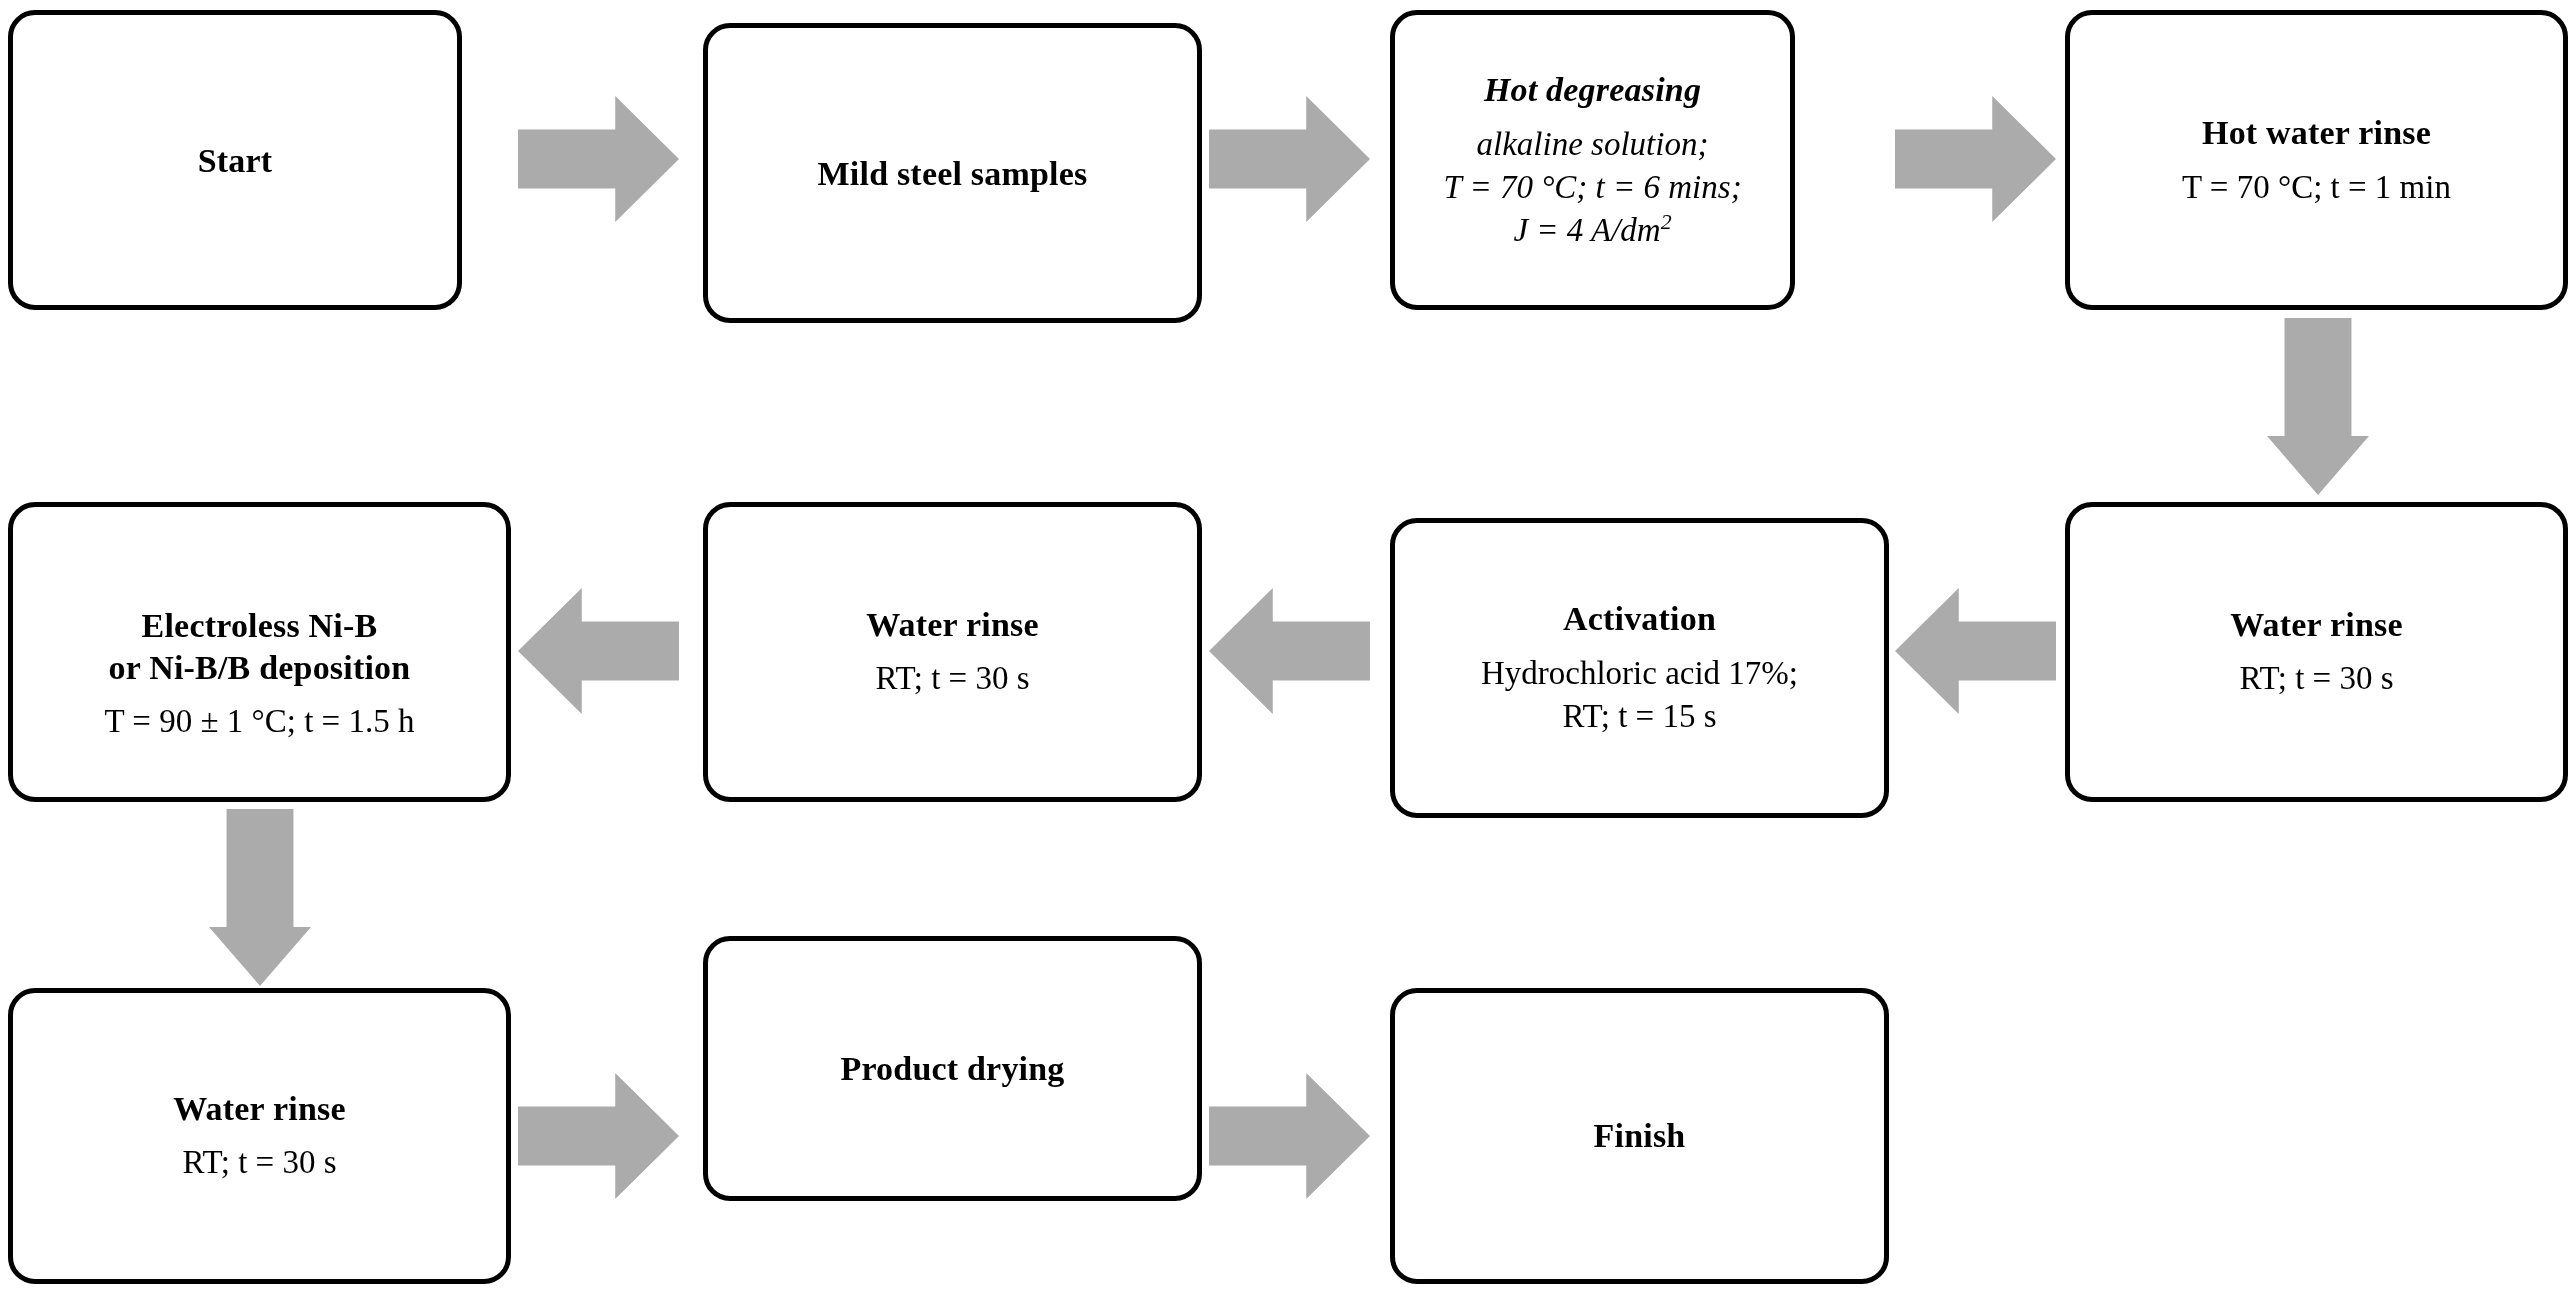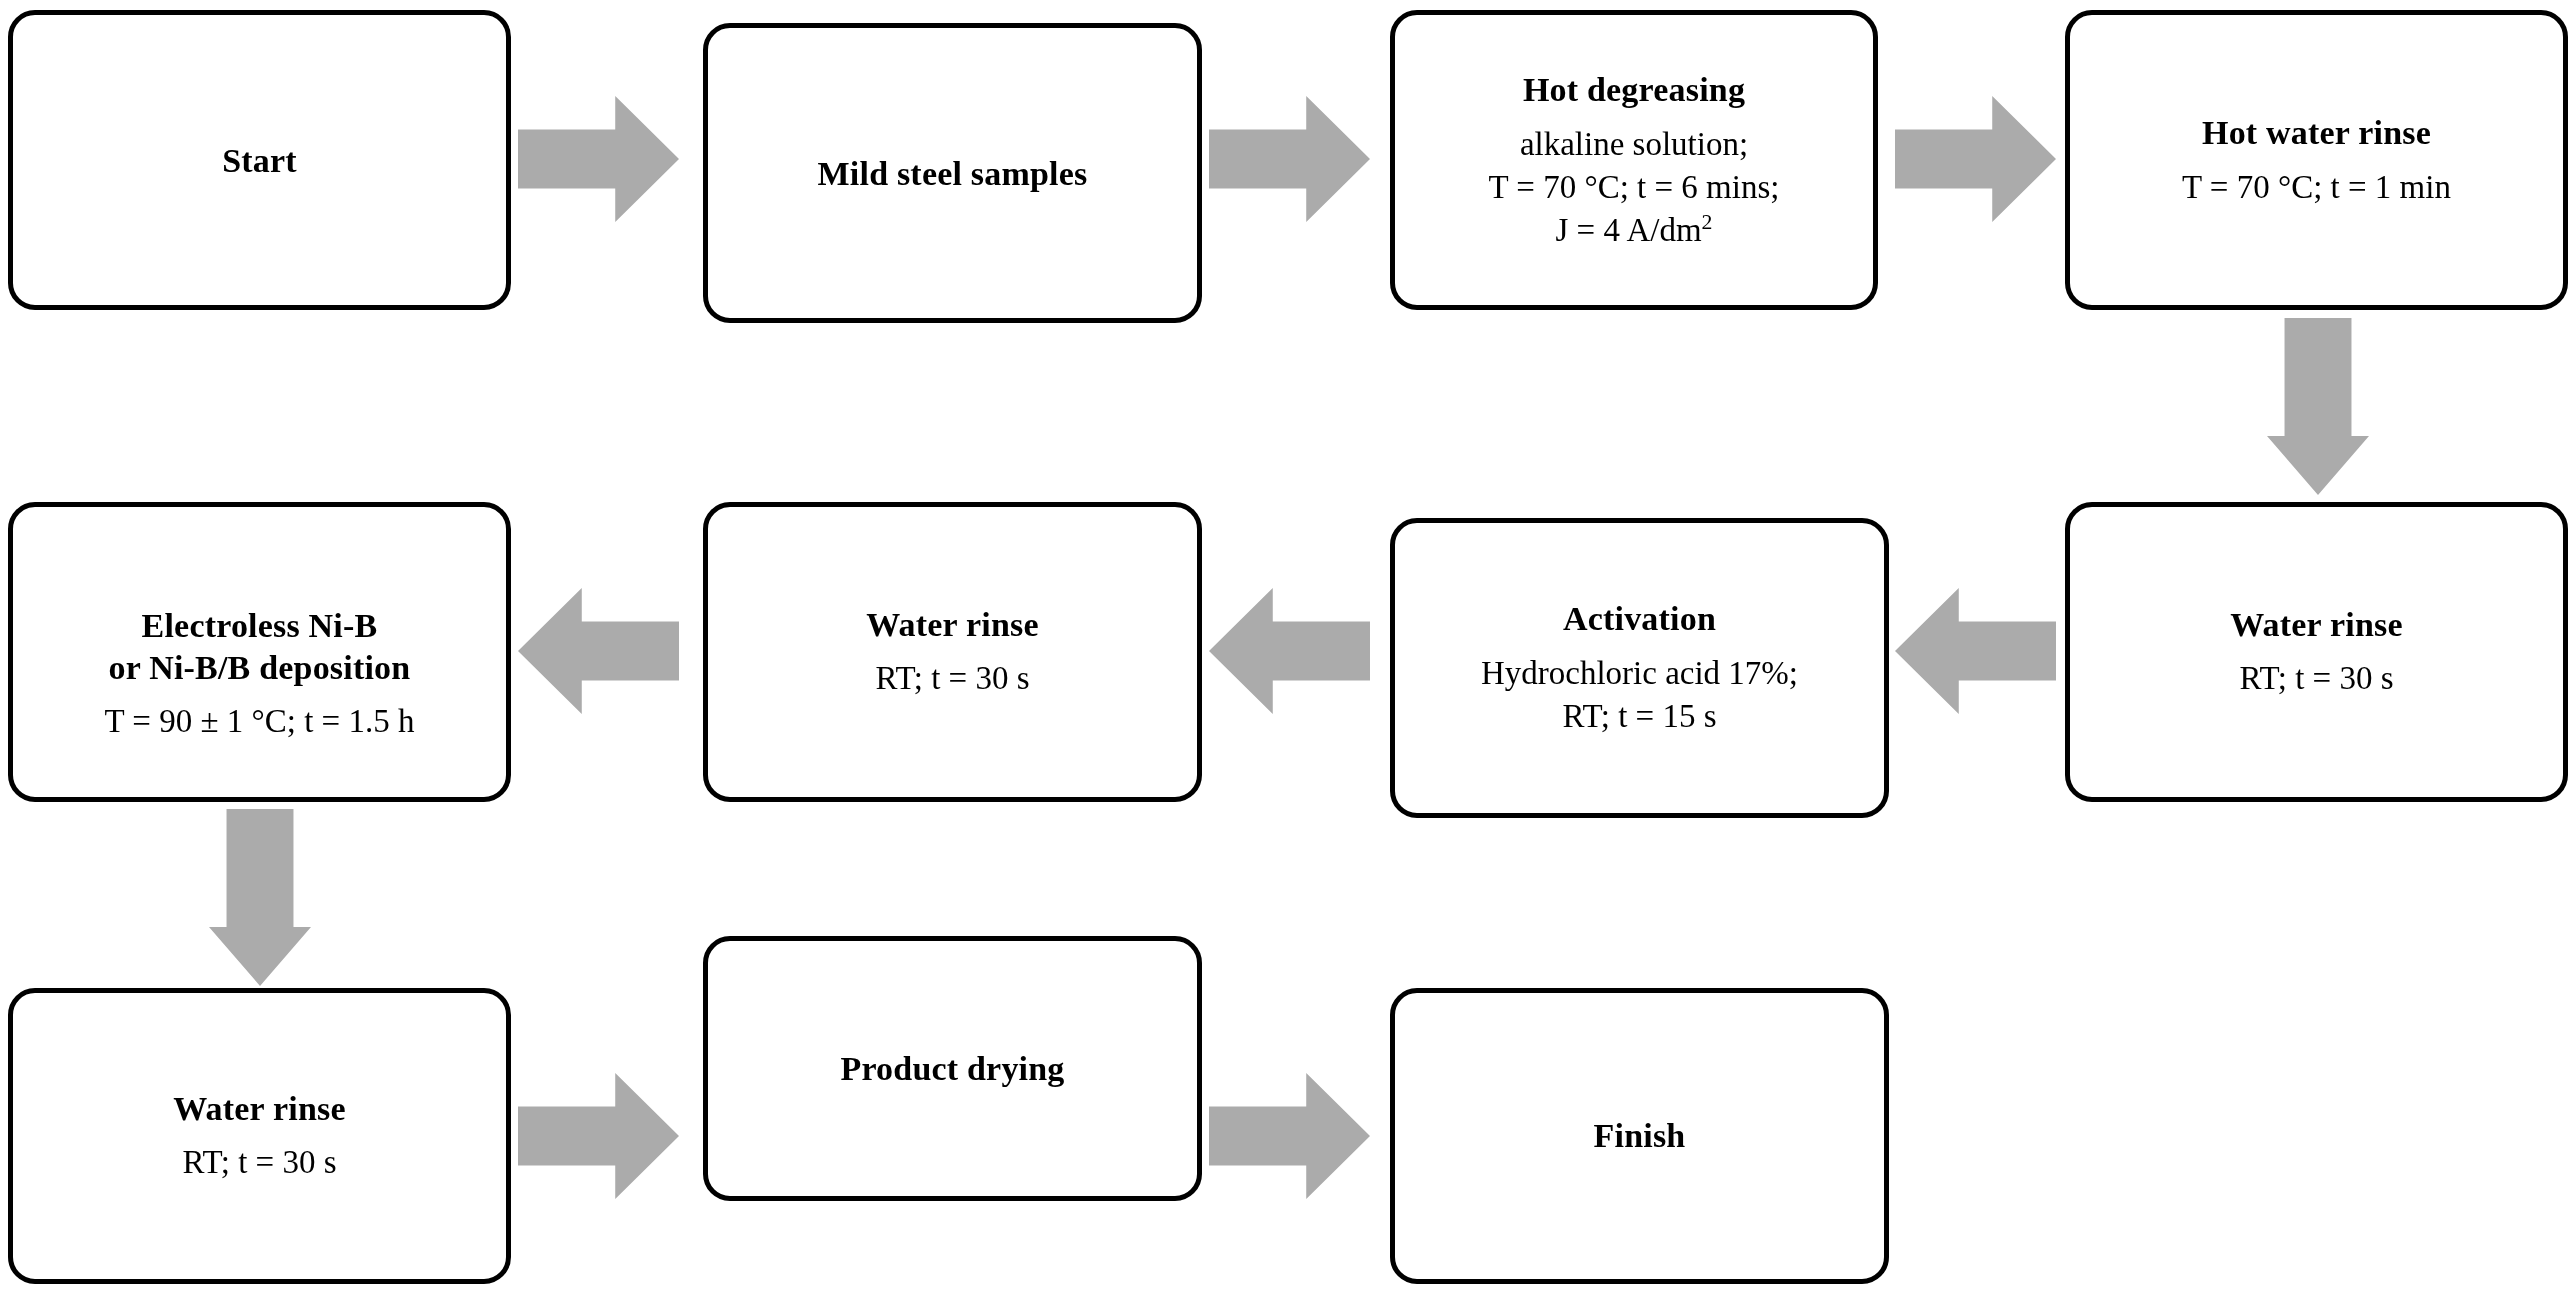--- a/index.html
+++ b/index.html
@@ -39,41 +39,41 @@
   .node .ttl.two{ white-space:pre-line;margin-top:44px; }
   .arrow{ position:absolute; }
   .arrow svg{ display:block; width:100%; height:100%; }
   sup{ font-size:0.66em; vertical-align:super; line-height:0; }
 </style>
 </head>
 <body>
 
 <div id="canvas">
 
-  <div class="node" style="left:8px; top:10.4px; width:503px; height:300px;">
+  <div class="node" style="left:8px; top:10.4px; width:454px; height:300px;">
     <div class="ttl">Start</div>
   </div>
 
   <div class="arrow" style="left:518px; top:96px; width:161px; height:126px;">
     <svg viewBox="0 0 202 158" preserveAspectRatio="none">
       <polygon points="0,42 122,42 122,0 202,79 122,158 122,116 0,116" fill="#ababab"></polygon>
     </svg>
   </div>
 
   <div class="node" style="left:703px; top:10.4px; width:499px; height:300px;margin-top:13px;">
     <div class="ttl">Mild steel samples</div>
   </div>
 
   <div class="arrow" style="left:1209px; top:96px; width:161px; height:126px;">
     <svg viewBox="0 0 202 158" preserveAspectRatio="none">
       <polygon points="0,42 122,42 122,0 202,79 122,158 122,116 0,116" fill="#ababab"></polygon>
     </svg>
   </div>
 
-  <div class="node" style="left:1390px; top:10.4px; width:488px; height:300px;">
+  <div class="node" style="left:1390px; top:10.4px; width:405px; height:300px;font-style:italic;">
     <div class="ttl">Hot degreasing</div>
     <div class="sub gap">alkaline solution;</div>
     <div class="sub">T = 70 °C; t = 6 mins;</div>
     <div class="sub"><span>J = 4 A/dm</span><sup>2</sup></div>
   </div>
 
   <div class="arrow" style="left:1895px; top:96px; width:161px; height:126px;">
     <svg viewBox="0 0 202 158" preserveAspectRatio="none">
       <polygon points="0,42 122,42 122,0 202,79 122,158 122,116 0,116" fill="#ababab"></polygon>
     </svg>

